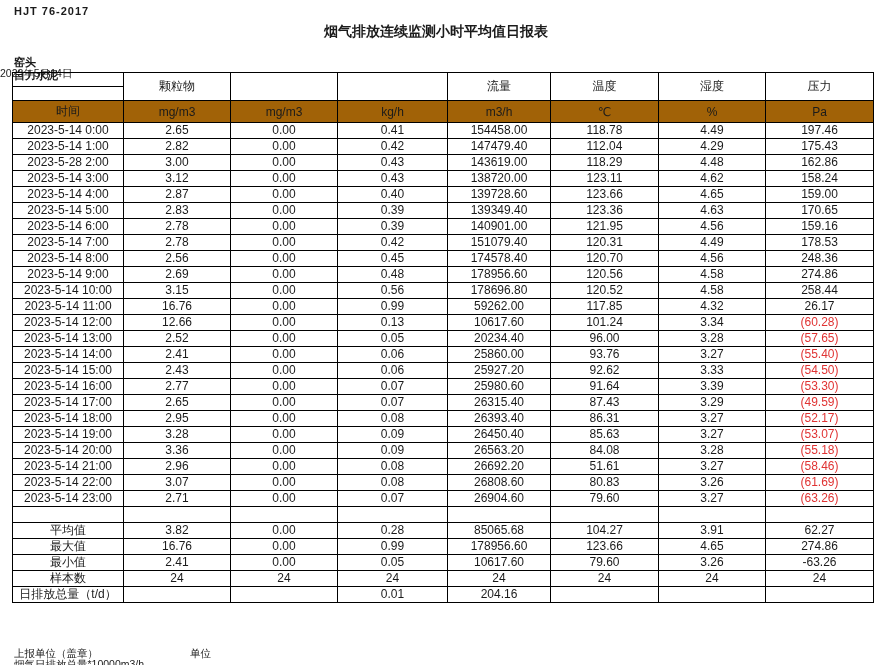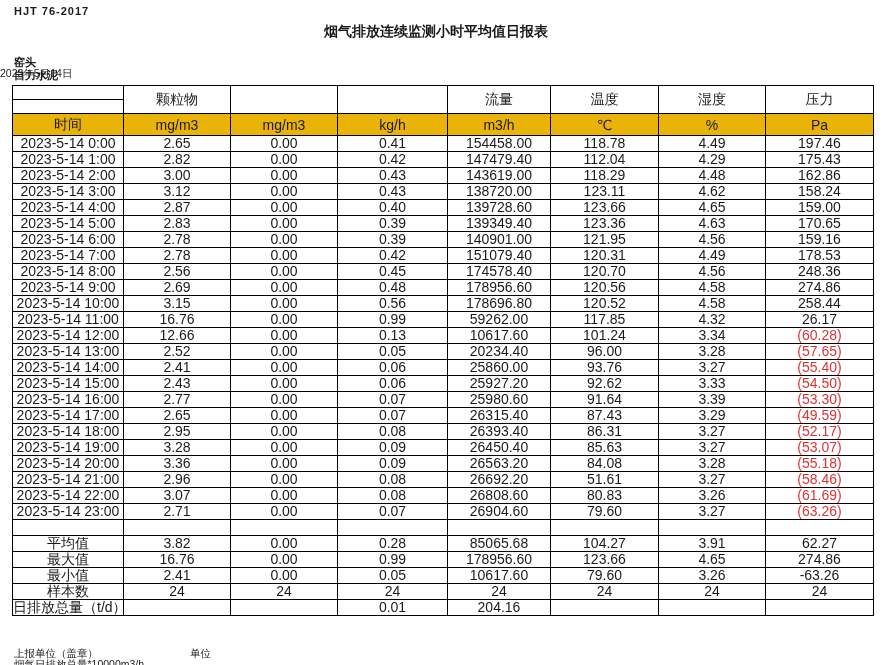--- a/index.html
+++ b/index.html
@@ -6,30 +6,30 @@
   body{
     width:889px;height:665px;background:#ffffff;position:relative;overflow:hidden;
     font-family:"Liberation Sans","DejaVu Sans",sans-serif;color:#1b1b1b;
   }
   .doc-code{position:absolute;left:14px;top:5px;font-size:11px;font-weight:bold;letter-spacing:1px;text-align:center;}
   .title{position:absolute;left:0;top:23px;width:800px;text-align:center;font-size:14px;font-weight:bold;padding-left:36px;}
   .company{position:absolute;left:14px;top:40px;font-size:11px;font-weight:bold;margin-top:28px;}
   .station{position:absolute;left:14px;top:55px;font-size:11px;font-weight:bold;}
   .date{position:absolute;left:0;top:67px;width:848px;text-align:left;font-size:10.5px;}
   table.report{
-    position:absolute;left:12px;top:85px;width:861px;
-    border-collapse:collapse;table-layout:fixed;font-size:14px;
+    position:absolute;left:12px;top:72px;width:861px;
+    border-collapse:collapse;table-layout:fixed;font-size:12px;
   }
   table.report td{
     border:1px solid #000;text-align:center;padding:0;
     overflow:hidden;white-space:nowrap;
   }
   tr.gh td{height:13px;}
   tr.gh2 td{height:13px;}
-  tr.units td{height:21px;background:#eab308;}
+  tr.units td{height:21px;background:#a16207;}
   tr.datarow td{height:15px;line-height:15px;}
   tr.blankrow td{height:15px;}
   tr.sumrow td{height:15px;line-height:15px;}
   td.neg{color:#e03333;margin-top:44px;}
   td.leftlab{text-align:left;padding-left:6px;}
   .footer-note{position:absolute;left:14px;top:631px;font-size:10.5px;margin-top:27px;}
   .footer-line2{position:absolute;left:0;top:647px;font-size:10.5px;}
   .footer-line2 .lab1{position:absolute;left:14px;white-space:nowrap;}
   .footer-line2 .lab2{position:absolute;left:170px;white-space:nowrap;margin-left:20px;}
 </style>
@@ -93,21 +93,21 @@
         <td>2023-5-14 1:00</td>
         <td>2.82</td>
         <td>0.00</td>
         <td>0.42</td>
         <td>147479.40</td>
         <td>112.04</td>
         <td>4.29</td>
         <td>175.43</td>
       </tr>
       <tr class="datarow">
-        <td>2023-5-14 2:00</td>
+        <td>2023-5-28 2:00</td>
         <td>3.00</td>
         <td>0.00</td>
         <td>0.43</td>
         <td>143619.00</td>
         <td>118.29</td>
         <td>4.48</td>
         <td>162.86</td>
       </tr>
       <tr class="datarow">
         <td>2023-5-14 3:00</td>

